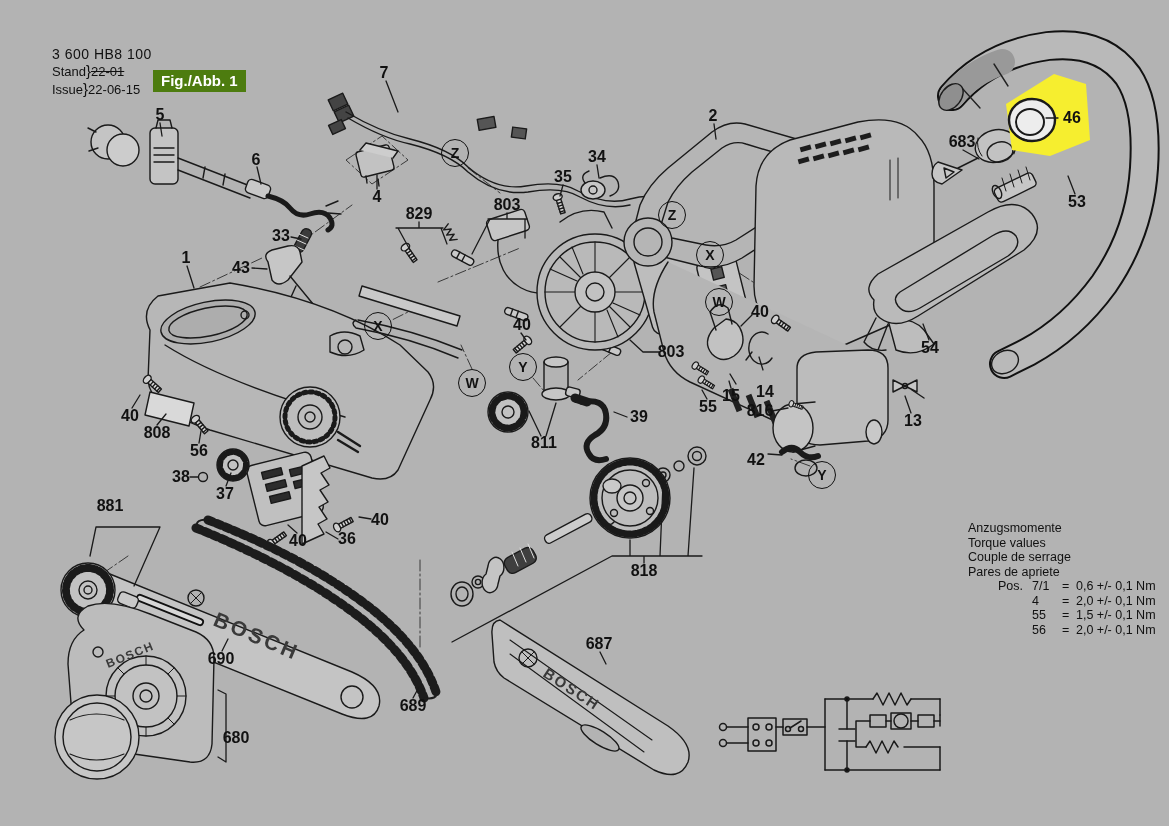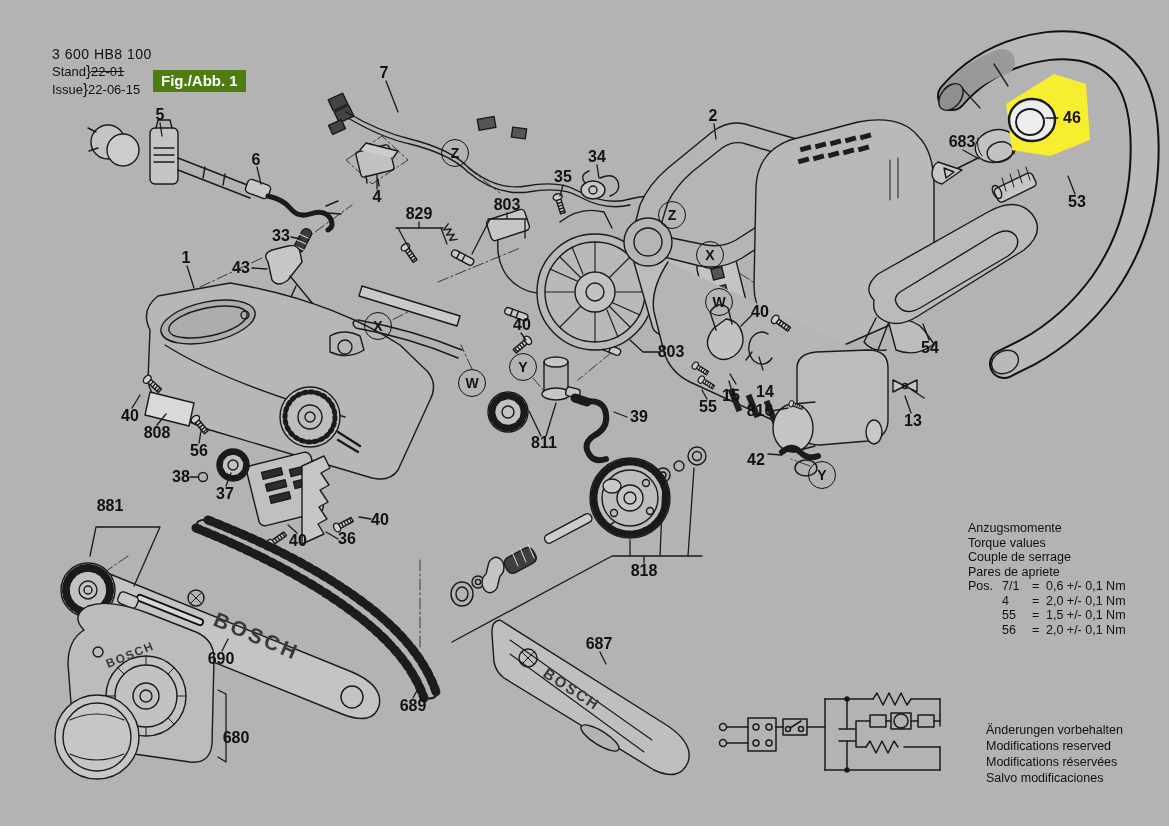--- a/index.html
+++ b/index.html
@@ -16,21 +16,21 @@
           font-weight:bold;font-size:15px;padding:2px 8px 3px 8px;}
   
   .plabel{position:absolute;transform:translate(-50%,-50%);font-weight:bold;
           font-size:16px;white-space:nowrap;}
   .vref{position:absolute;transform:translate(-50%,-50%);width:26px;height:26px;
         border:1.6px solid #111;border-radius:50%;display:flex;align-items:center;
         justify-content:center;font-weight:bold;font-size:14px;background:transparent;}
   
   #torque{position:absolute;left:968px;top:521px;font-size:12.5px;line-height:14.5px;}
   #torque .trow{display:flex;}
-  #torque .c-pre{width:34px;}
+  #torque .c-pre{width:34px;margin-left:30px;}
   #torque .c-pos{width:30px;}
   #torque .c-eq{width:14px;}
   
   #rev{position:absolute;left:986px;top:722px;font-size:12.5px;line-height:16px;}
 </style>
 </head>
 <body>
 
 <div id="canvas" style="background: rgb(179, 179, 179);">
 
@@ -585,20 +585,14 @@
         <span class="c-val">1,5 +/- 0,1 Nm</span>
       </div>
       <div class="trow">
         <span class="c-pre"></span>
         <span class="c-pos">56</span>
         <span class="c-eq">=</span>
         <span class="c-val">2,0 +/- 0,1 Nm</span>
       </div>
     </div>
 
-  <div id="rev">
-      <div>Änderungen vorbehalten</div>
-      <div>Modifications reserved</div>
-      <div>Modifications réservées</div>
-      <div>Salvo modificaciones</div>
-    </div>
 
 </div>
 
 </body></html>

